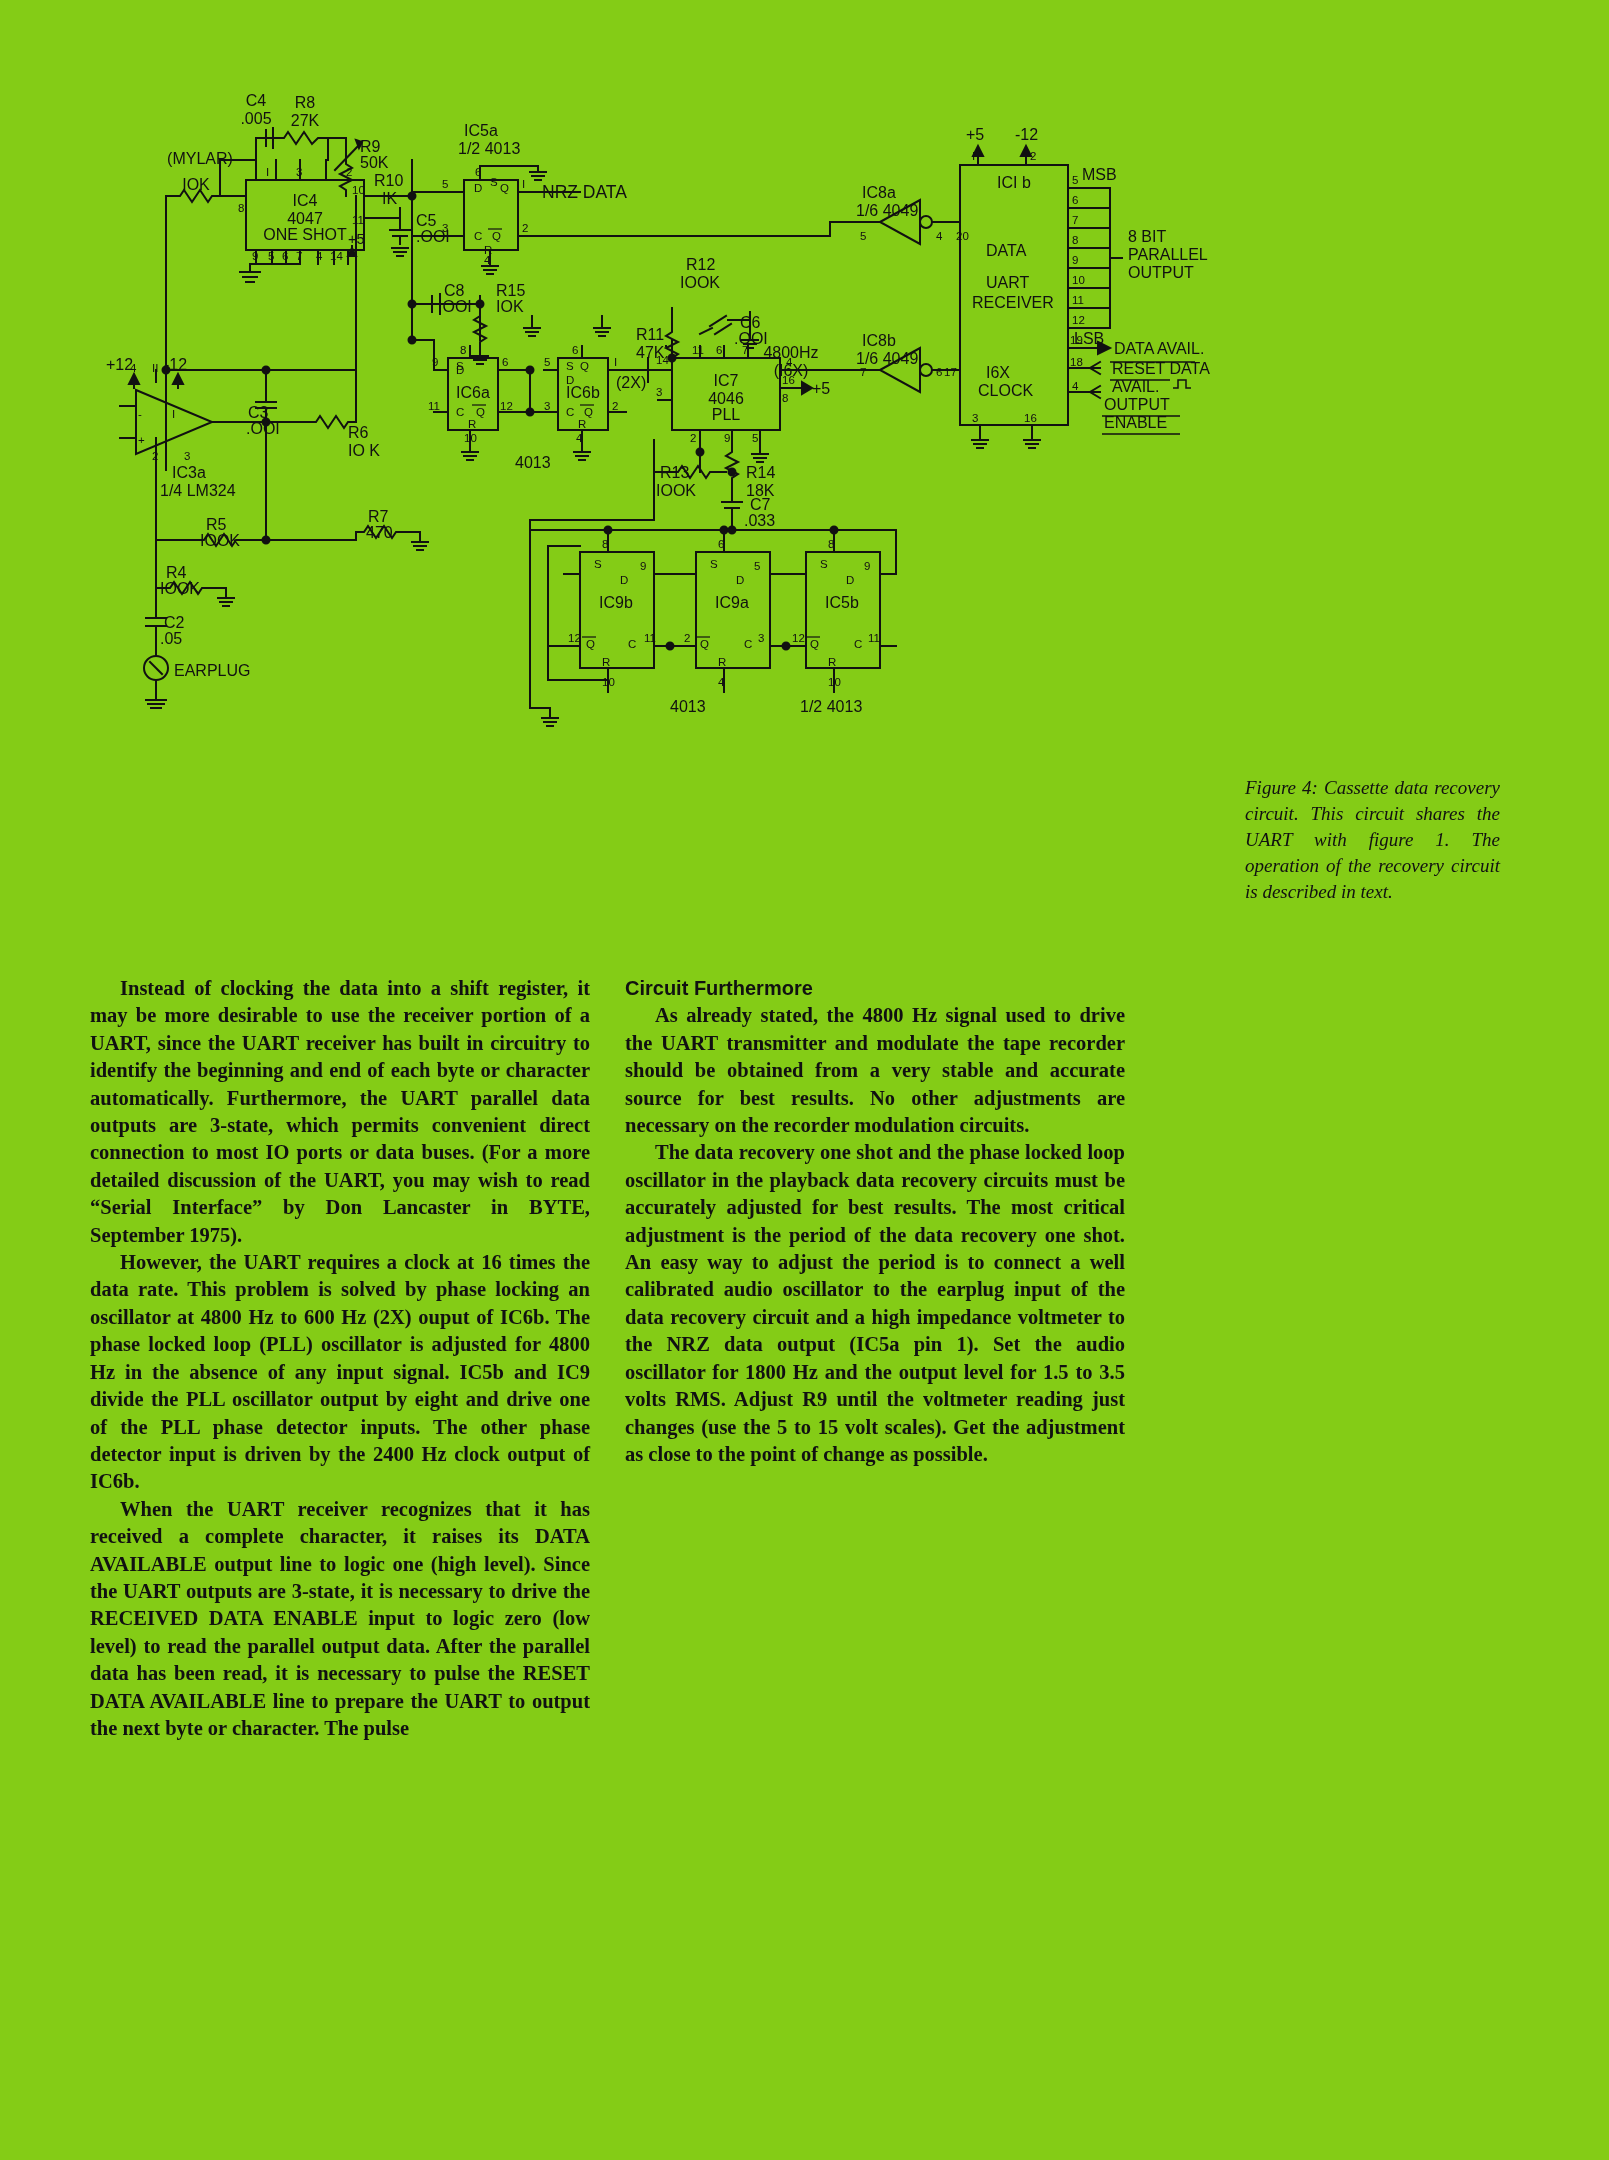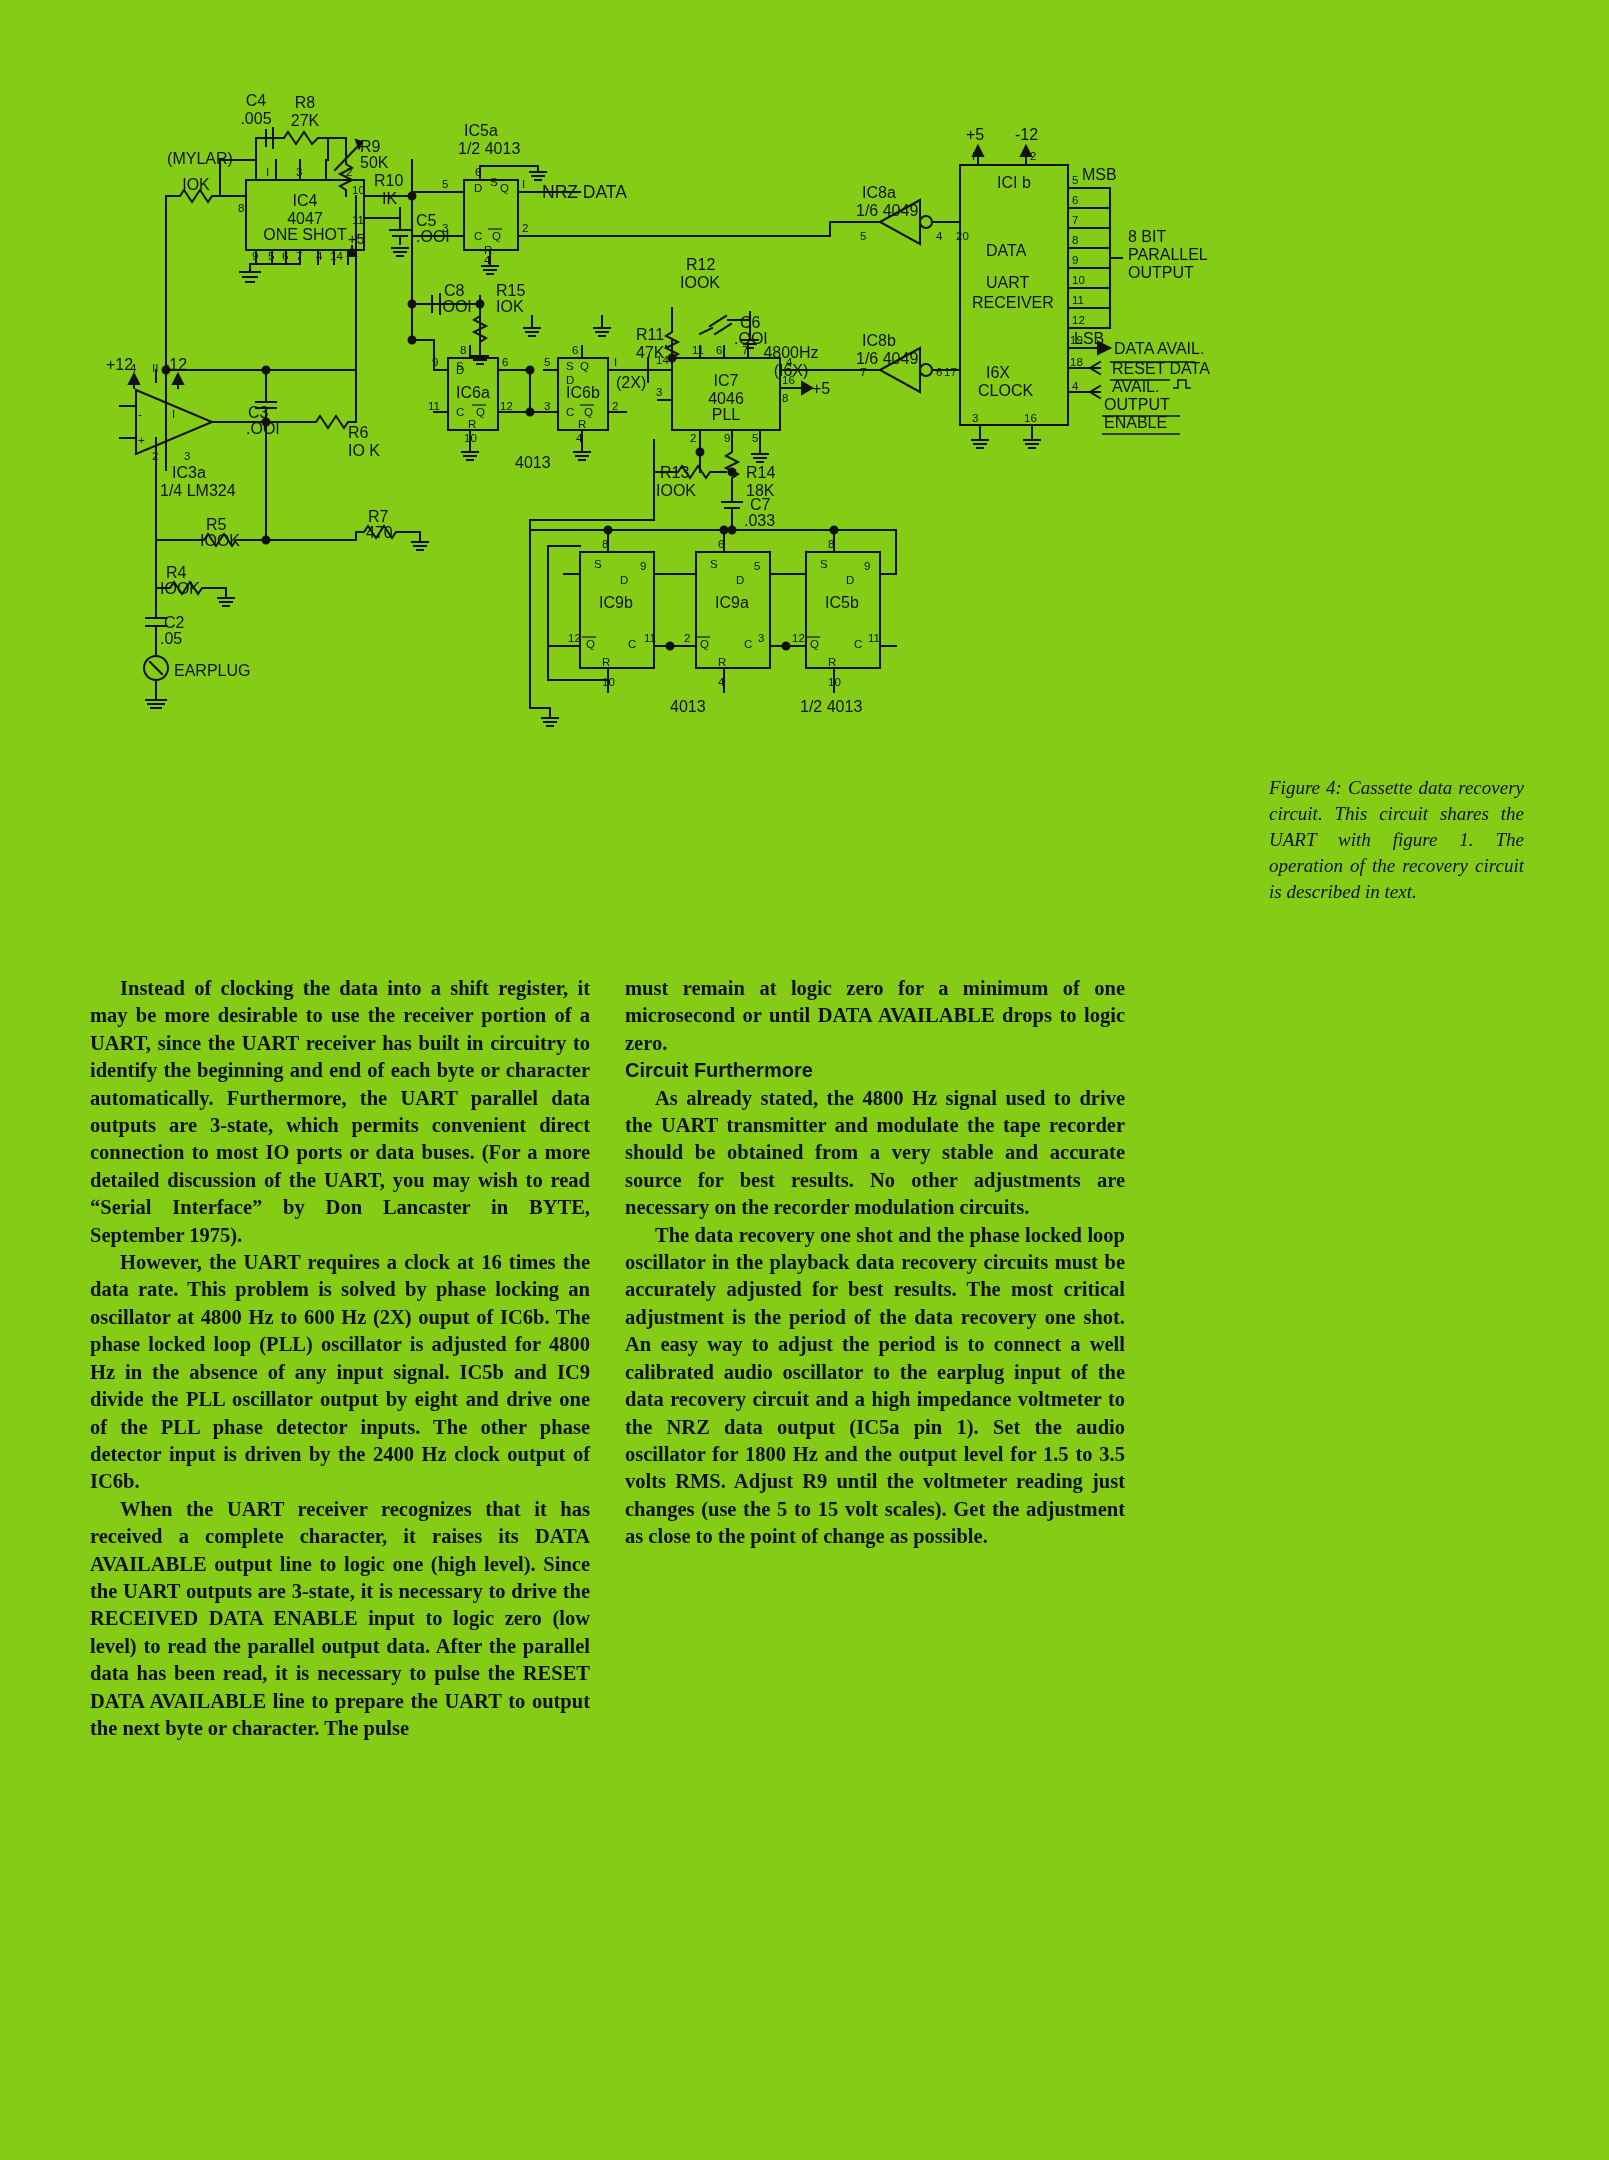--- a/index.html
+++ b/index.html
@@ -46,21 +46,20 @@
     position: absolute;
     left: 1185px;
     top: 735px;
     width: 255px;
     font-family: "Liberation Serif", serif;
     font-style: italic;
     font-size: 19px;
     line-height: 26px;
     text-align: justify;
     color: #111;
-    margin-left: 24px;
   }
 
   
   .body-cols {
     position: absolute;
     left: 60px;
     top: 975px;
     width: 1100px;
   }
   .col {
@@ -751,20 +750,19 @@
     <div class="fig-caption">Figure 4: Cassette data recovery circuit. This circuit shares the UART with figure 1. The operation of the recovery circuit is described in text.</div>
   </div>
 
   <div class="body-cols">
     <div class="col col-left">
       <p>Instead of clocking the data into a shift register, it may be more desirable to use the receiver portion of a UART, since the UART receiver has built in circuitry to identify the beginning and end of each byte or character automatically. Furthermore, the UART parallel data outputs are 3-state, which permits convenient direct connection to most IO ports or data buses. (For a more detailed discussion of the UART, you may wish to read “Serial Interface” by Don Lancaster in BYTE, September 1975).</p>
       <p>However, the UART requires a clock at 16 times the data rate. This problem is solved by phase locking an oscillator at 4800 Hz to 600 Hz (2X) ouput of   IC6b. The phase locked loop (PLL) oscillator is adjusted for 4800 Hz in the absence of any input signal. IC5b and IC9 divide the PLL oscillator output by eight and drive one of the PLL phase detector inputs. The other phase detector input is driven by the 2400 Hz clock output of IC6b.</p>
       <p>When the UART receiver recognizes that it has received a complete character, it raises its DATA AVAILABLE output line to logic one (high level). Since the UART outputs are 3-state, it is necessary to drive the RECEIVED DATA ENABLE input to logic zero (low level) to read the parallel output data. After the parallel data has been read, it is necessary to pulse the RESET DATA AVAILABLE line to prepare the UART to output the next byte or character. The pulse</p>
     </div>
     <div class="col col-right">
-      <p class="noindent">must remain at logic zero for a minimum of one microsecond or until DATA AVAILABLE drops to logic zero.</p>
       <p class="sub-head">Circuit Furthermore</p>
       <p>As already stated, the 4800 Hz signal used to drive the UART transmitter and modulate the tape recorder should be obtained from a very stable and accurate source for best results. No other adjustments are necessary on the recorder modulation circuits.</p>
       <p>The data recovery one shot and the phase locked loop oscillator in the playback data recovery circuits must be accurately adjusted for best results. The most critical adjustment is the period of the data recovery one shot. An easy way to adjust the period is to connect a well calibrated audio oscillator to the earplug input of the data recovery circuit and a high impedance voltmeter to the NRZ data output (IC5a pin 1). Set the audio oscillator for 1800 Hz and the output level for 1.5 to 3.5 volts RMS. Adjust R9 until the voltmeter reading just changes (use the 5 to 15 volt scales). Get the adjustment as close to the point of change as possible.</p>
     </div>
   </div>
 
 </div>
 
 </body></html>

